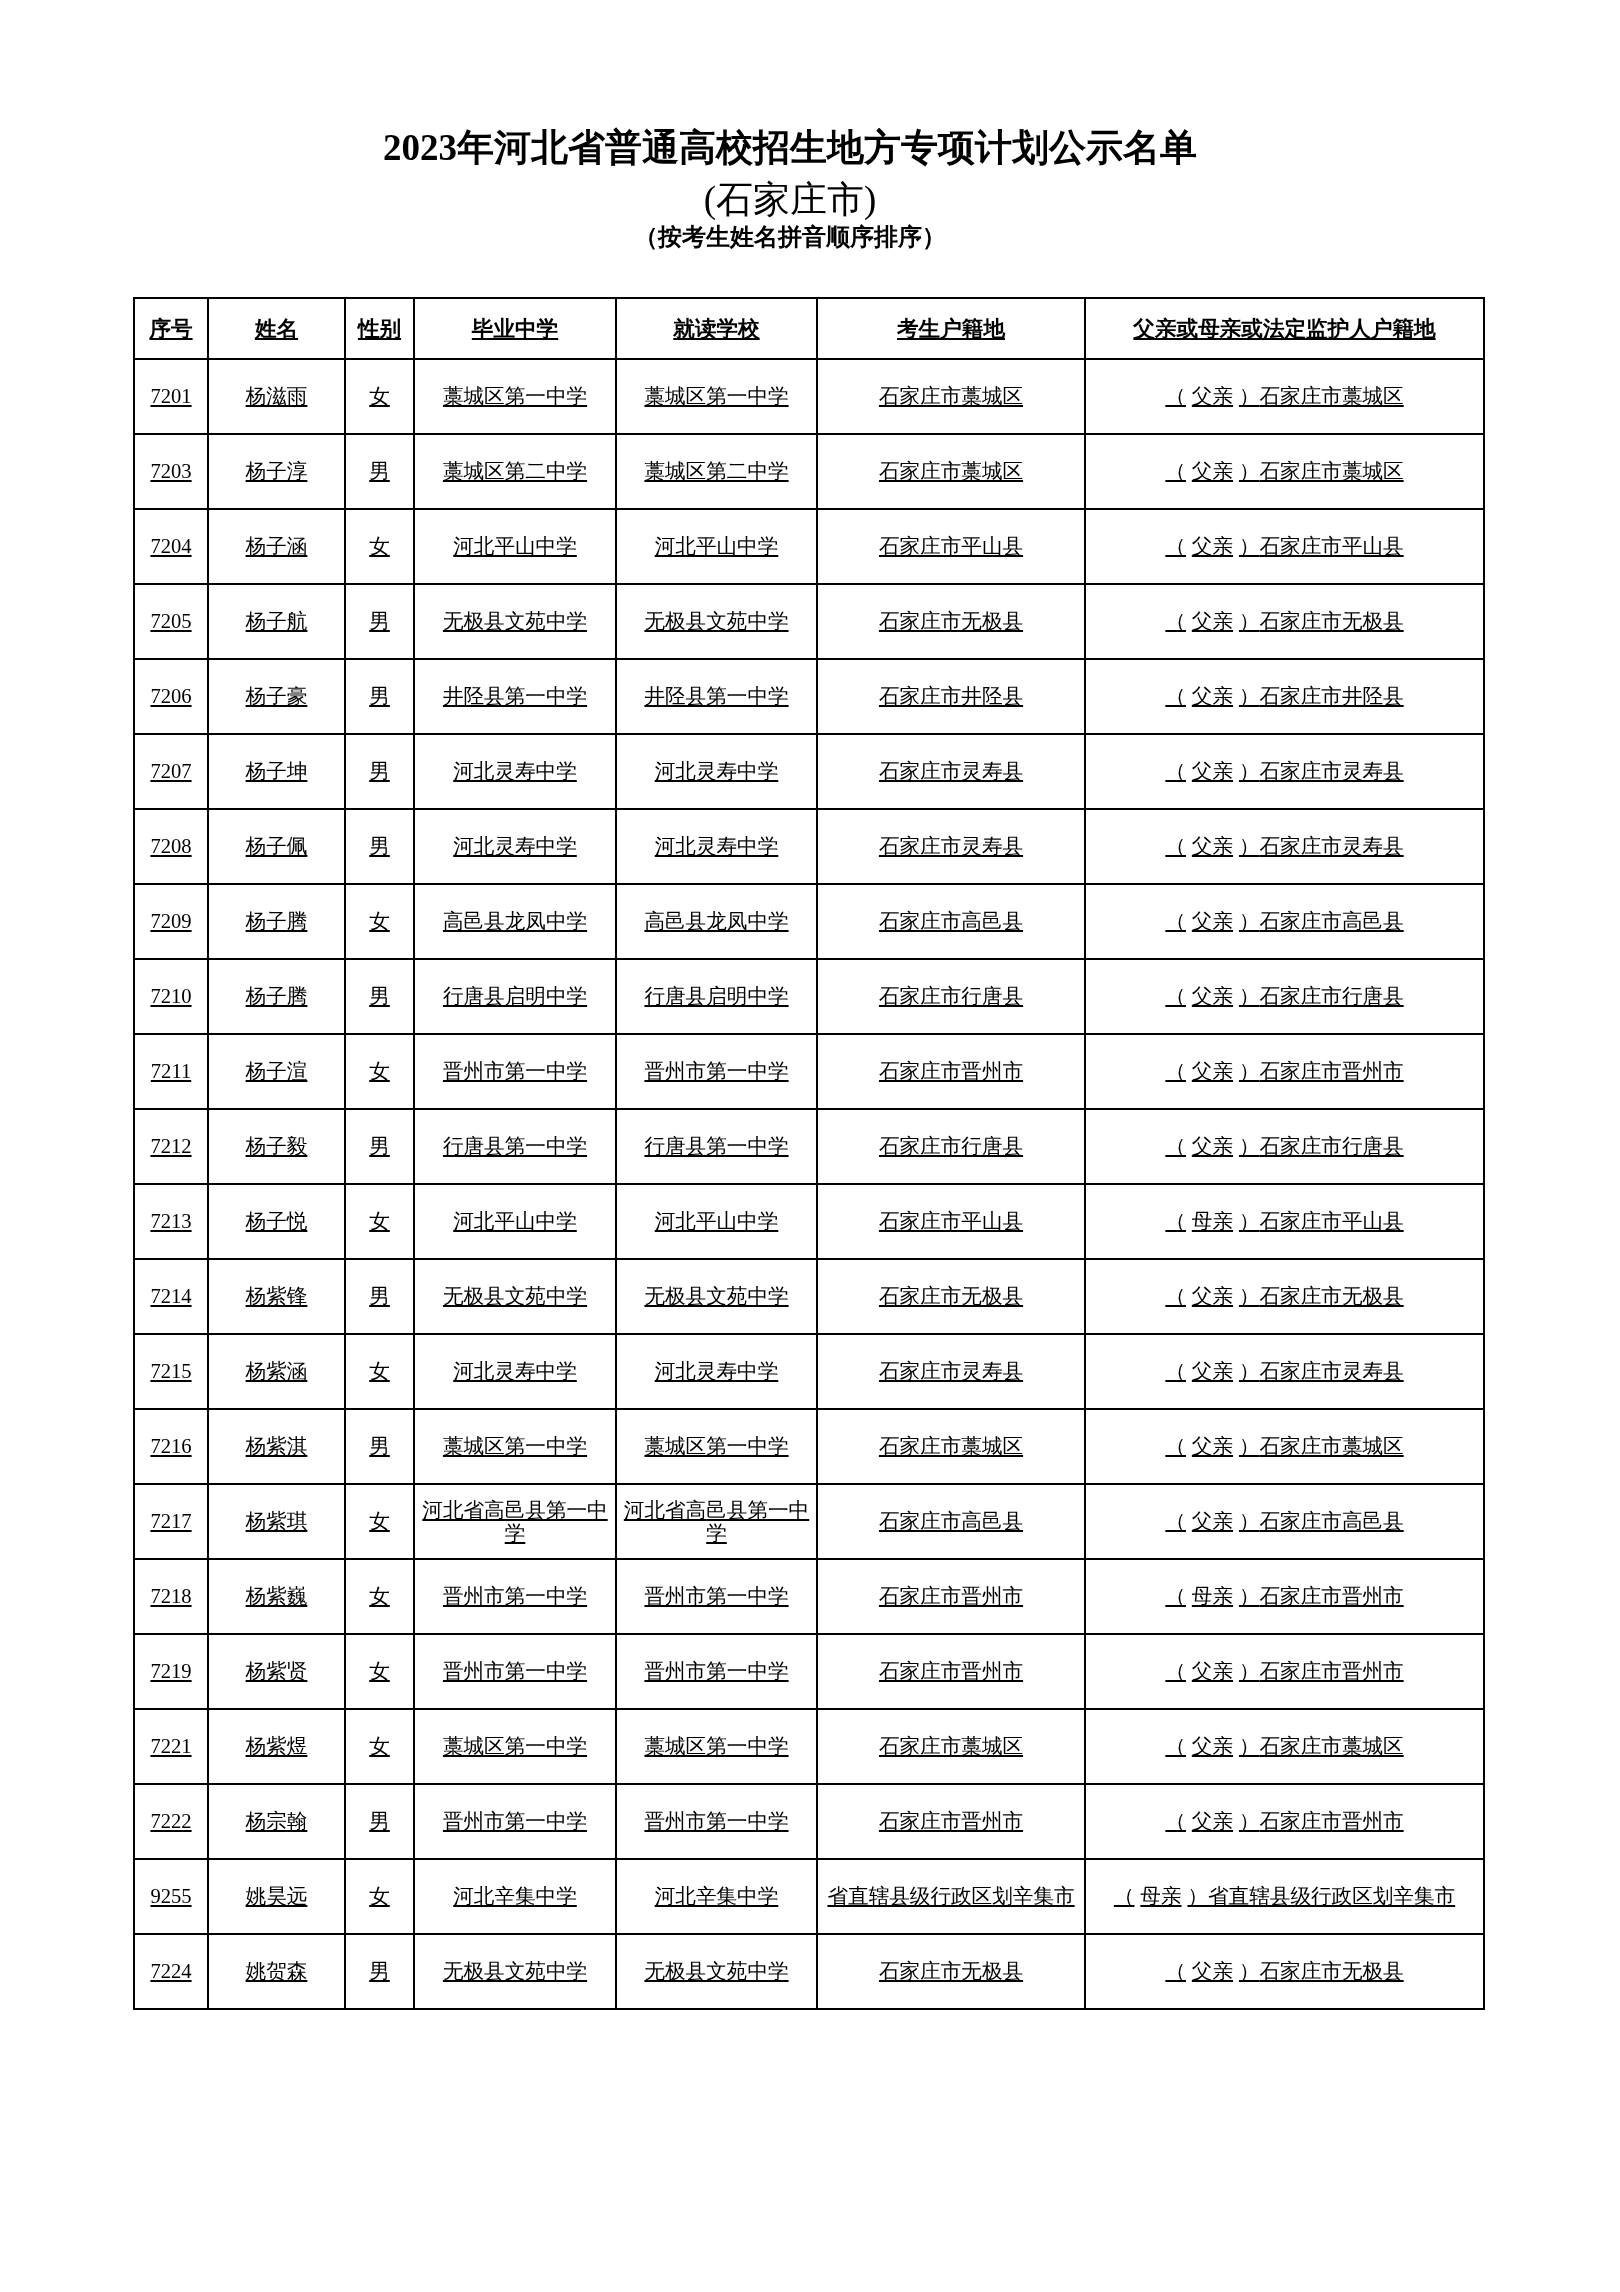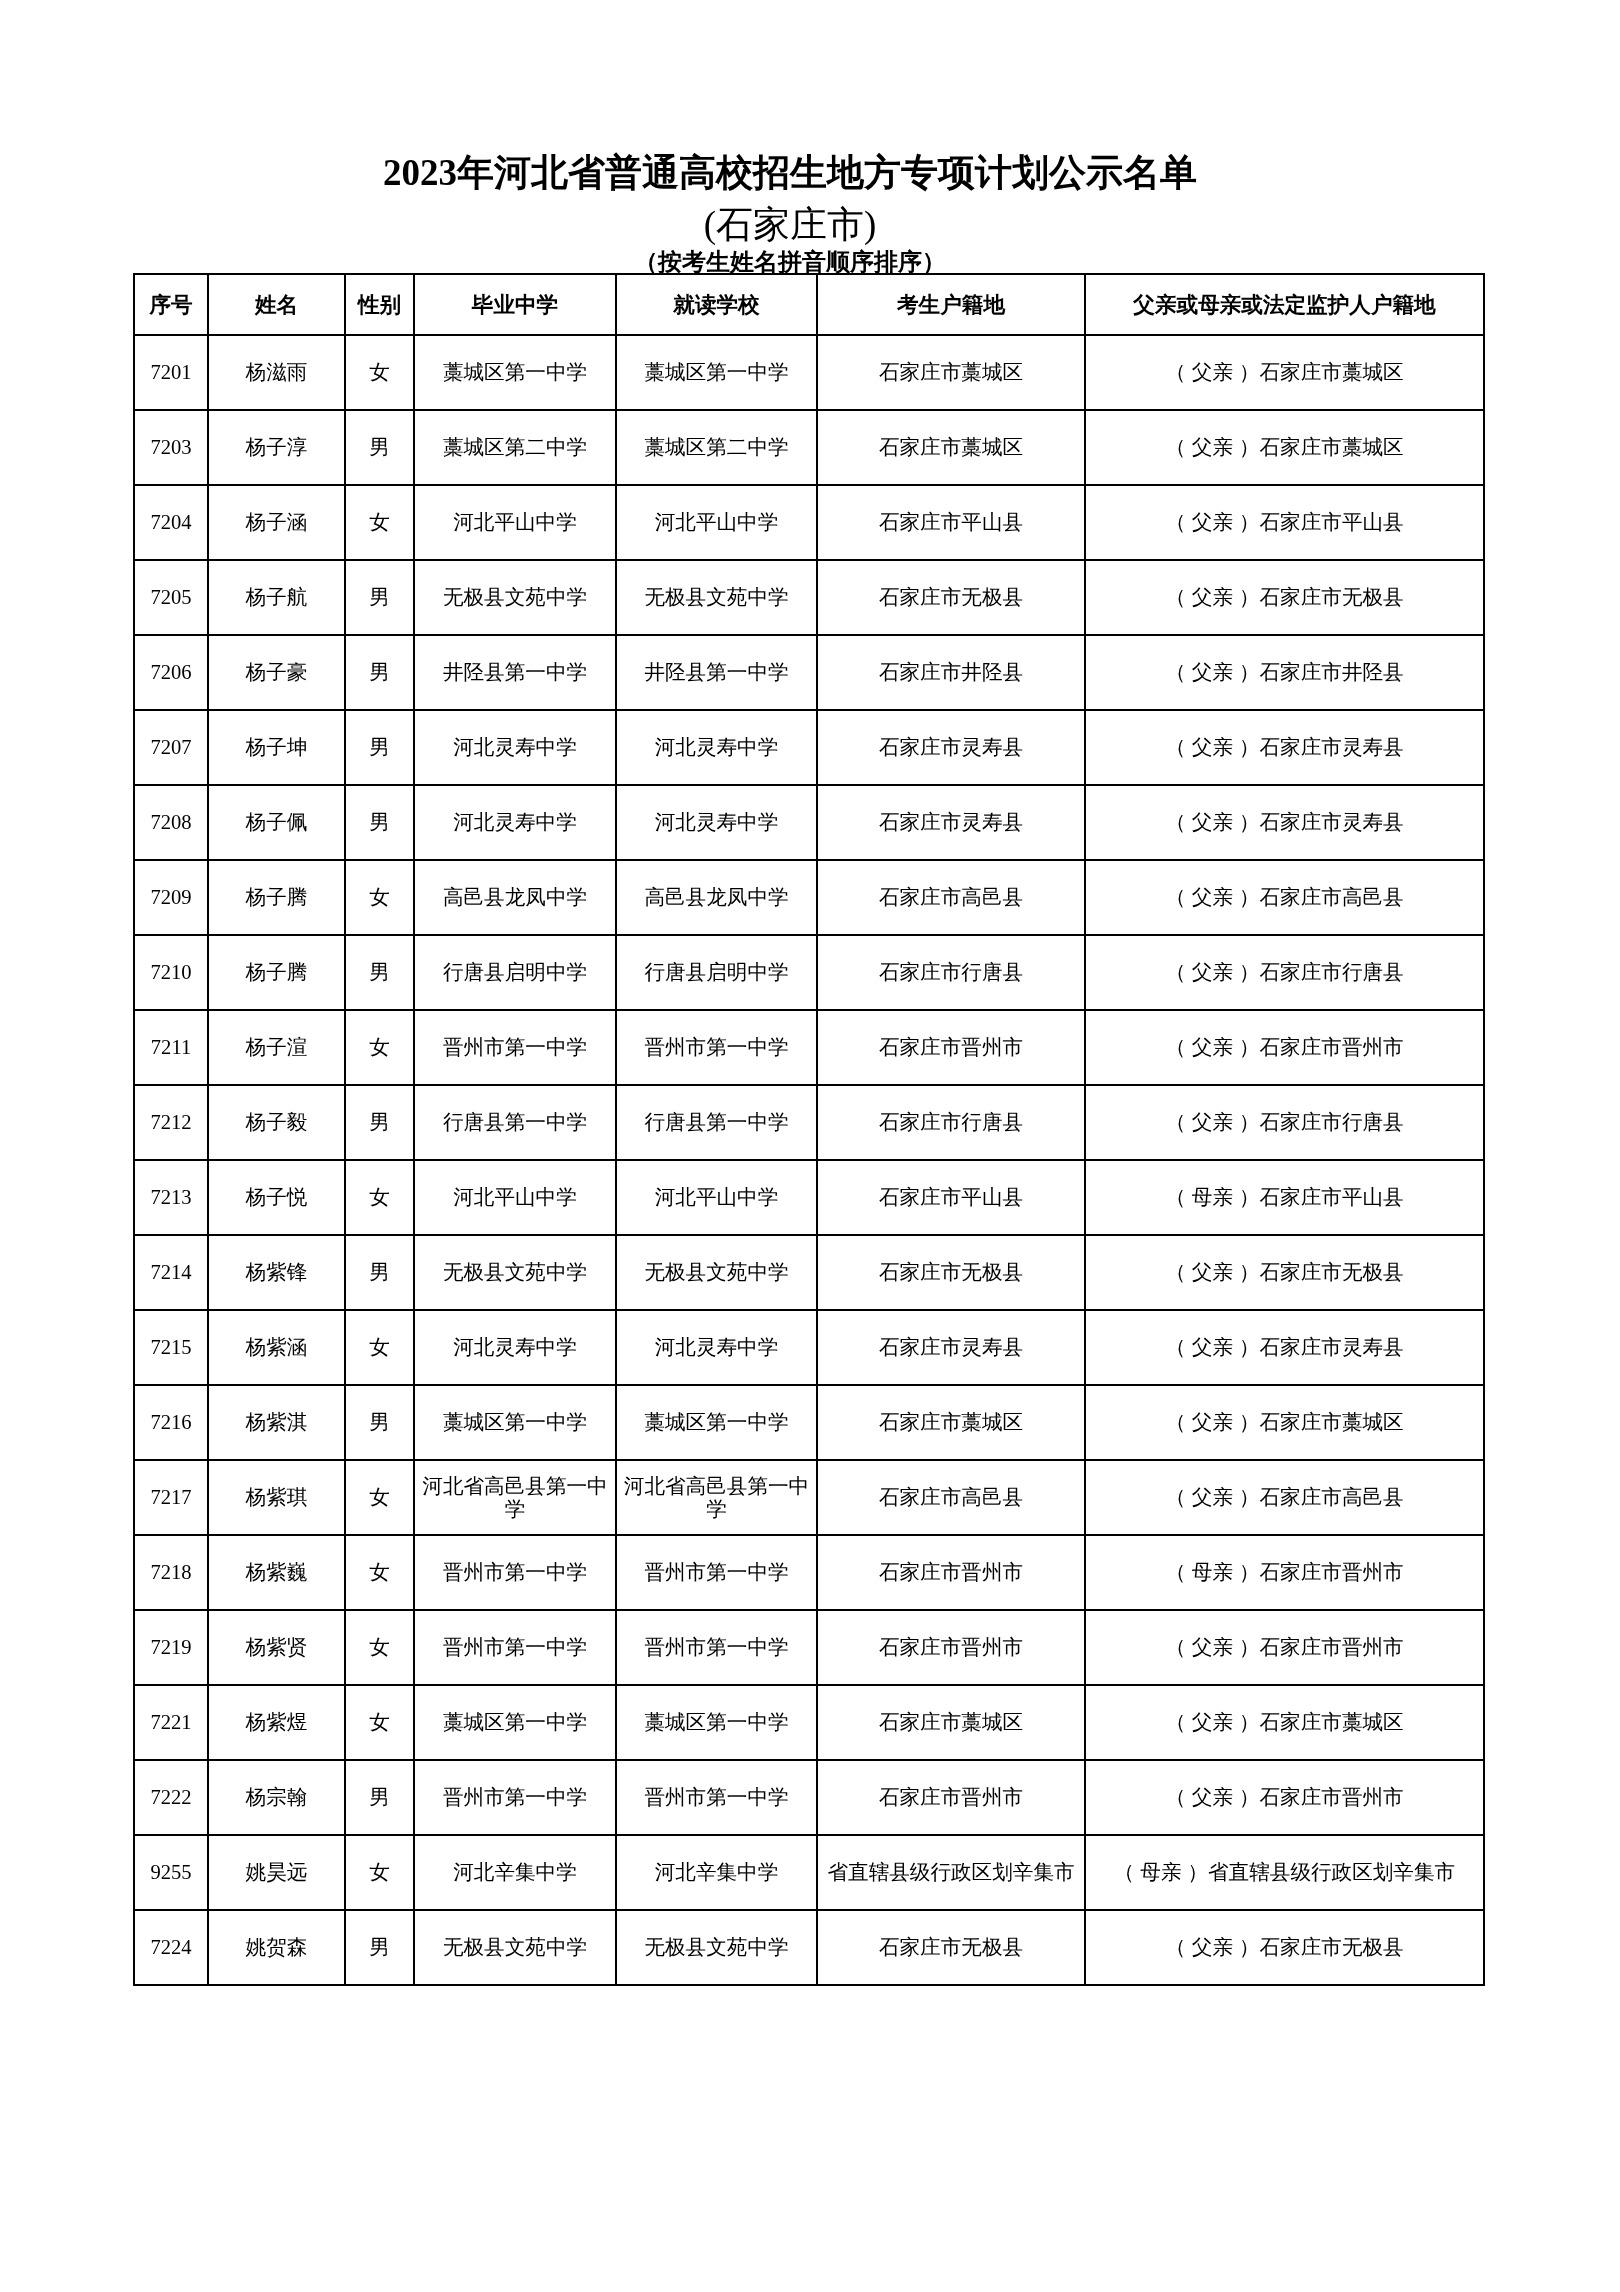--- a/index.html
+++ b/index.html
@@ -1,33 +1,34 @@
 <!DOCTYPE html>
 <html><head>
   <meta charset="utf-8">
   <style>
     html, body { margin: 0; padding: 0; background: #ffffff; }
     body {
       width: 1620px; height: 2293px; position: relative; overflow: hidden;
       font-family: "DejaVu Serif", "Liberation Serif", serif; color: #000;
     }
-    .title-block { position: absolute; left: 0; top: 149px; width: 1580px; text-align: center; }
+    .title-block { position: absolute; left: 0; top: 124px; width: 1580px; text-align: center; }
     .title {
       font-family: "Liberation Serif", "DejaVu Serif", serif;
       font-size: 37px; font-weight: bold; line-height: 47px; letter-spacing: 0px;
     }
     .subtitle {
       font-family: "Liberation Serif", "DejaVu Serif", serif;
       font-size: 37px; line-height: 45px; margin-top: 6px;
     }
     .note { font-size: 24px; font-weight: bold; line-height: 29px; margin-top: 0px; }
     table.roster {
-      position: absolute; left: 133px; top: 273px; width: 1350px;
+      position: absolute; left: 133px; top: 297px; width: 1350px;
       border-collapse: collapse; table-layout: fixed;
       border: 2.9px solid #000;
+      text-decoration: underline;
     }
     table.roster th, table.roster td {
       border: 2.5px solid #000; text-align: center; vertical-align: middle;
       padding: 0 2px; overflow: hidden;
     }
     table.roster th {
       height: 59px; font-size: 21.6px; font-weight: bold;
       font-family: "DejaVu Sans", "Liberation Sans", sans-serif;
     }
     table.roster td {

